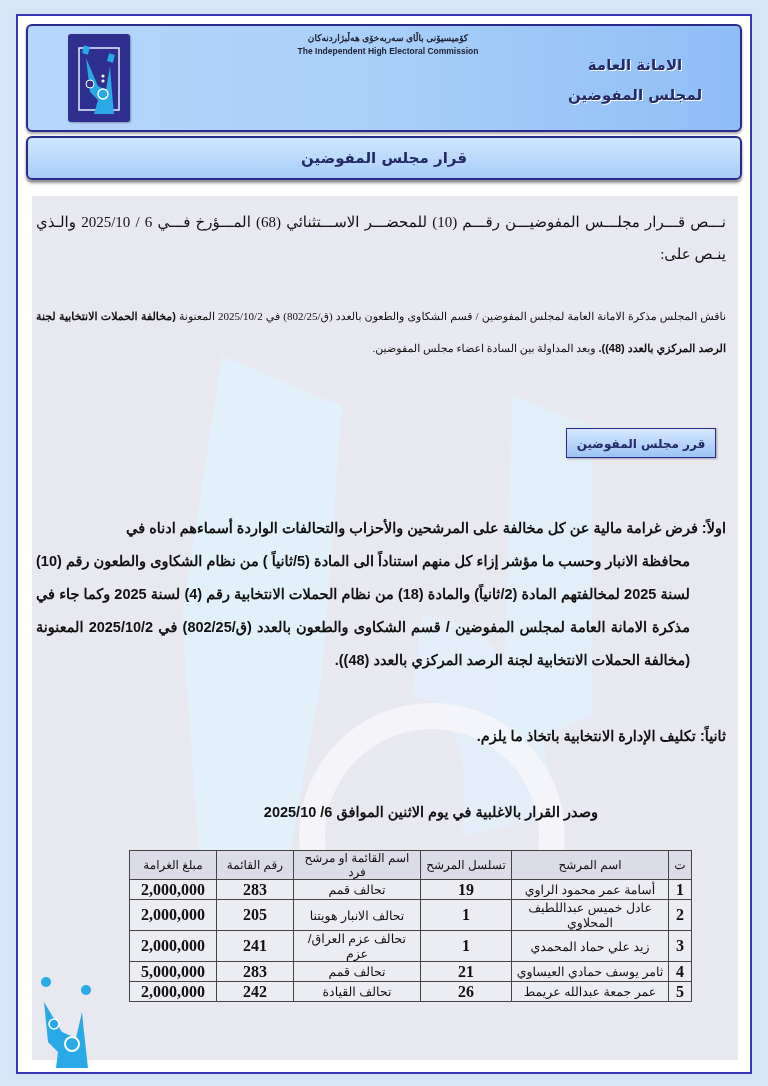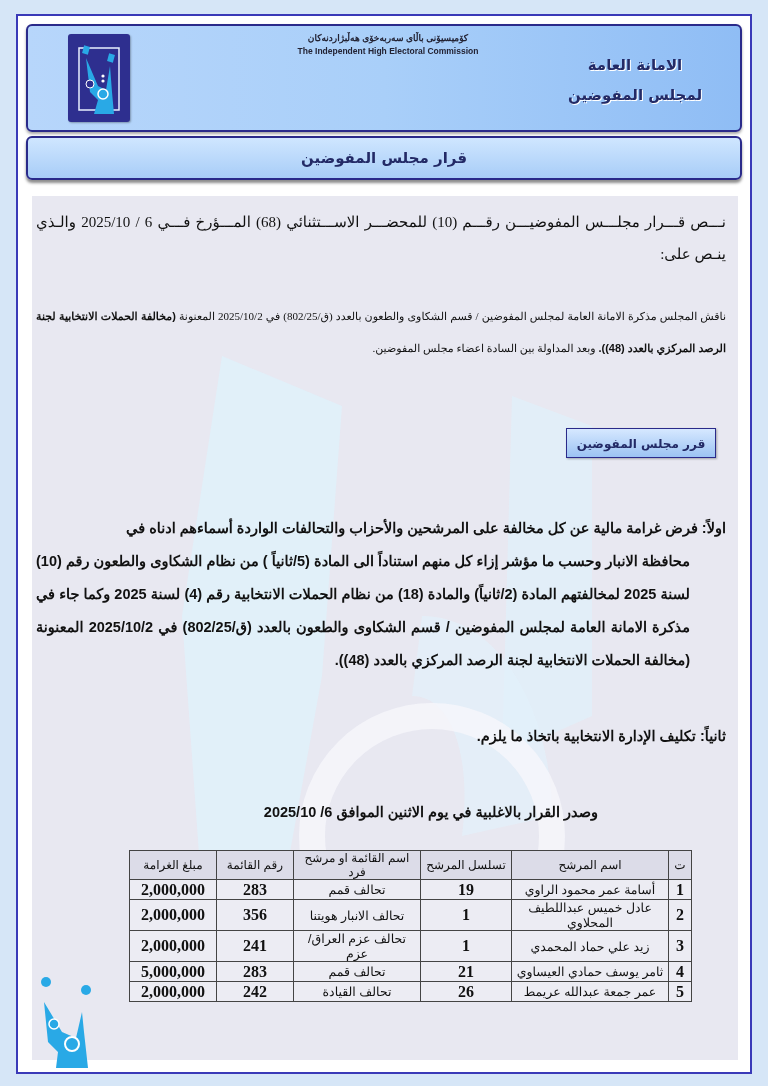--- a/index.html
+++ b/index.html
@@ -108,21 +108,21 @@
             <td class="num">19</td>
             <td class="name">تحالف قمم</td>
             <td class="num">283</td>
             <td class="num">2,000,000</td>
           </tr>
           <tr>
             <td class="num">2</td>
             <td class="name">عادل خميس عبداللطيف المحلاوي</td>
             <td class="num">1</td>
             <td class="name">تحالف الانبار هويتنا</td>
-            <td class="num">356</td>
+            <td class="num">205</td>
             <td class="num">2,000,000</td>
           </tr>
           <tr>
             <td class="num">3</td>
             <td class="name">زيد علي حماد المحمدي</td>
             <td class="num">1</td>
             <td class="name">تحالف عزم العراق/عزم</td>
             <td class="num">241</td>
             <td class="num">2,000,000</td>
           </tr>

